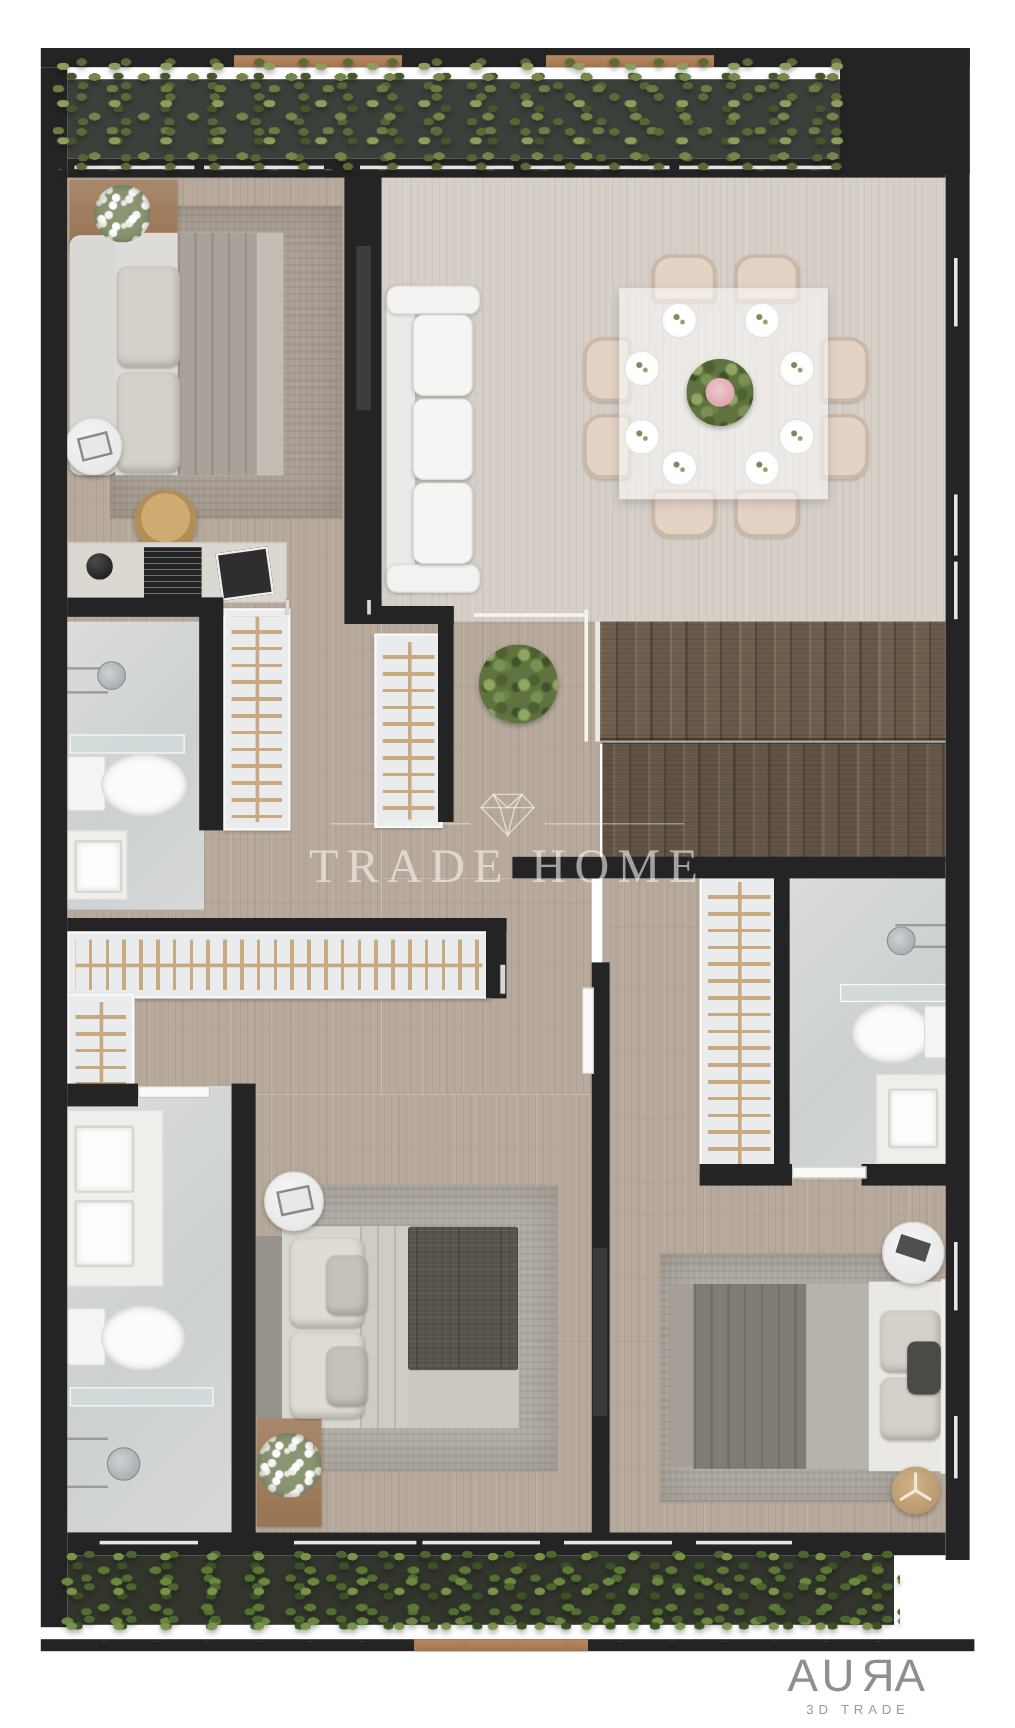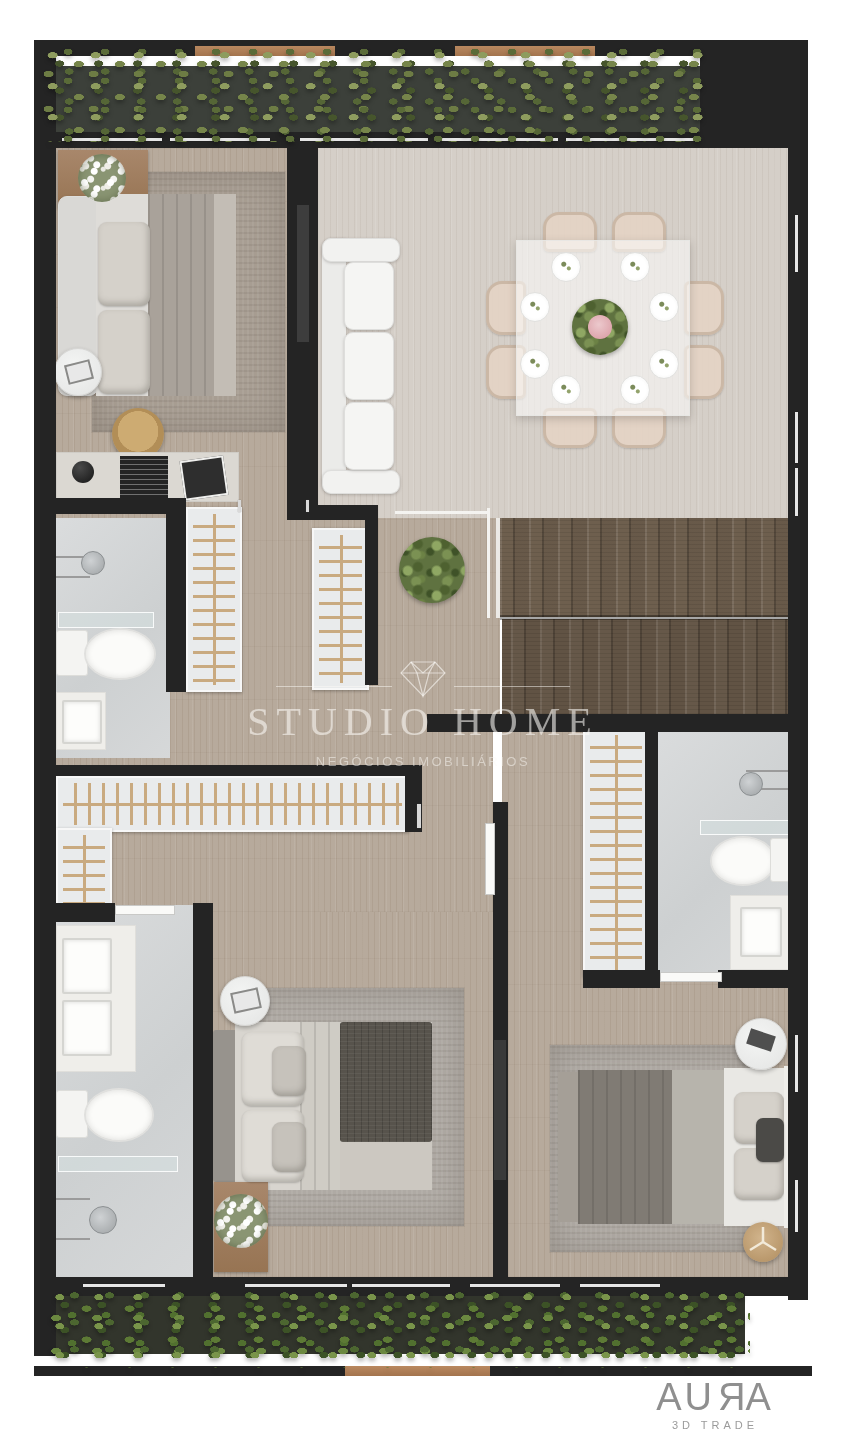--- a/index.html
+++ b/index.html
@@ -327,21 +327,20 @@
   <svg class="abs" style="left:399px;top:660px;z-index:20" width="48" height="38" viewBox="0 0 48 38">
     <g fill="none" stroke="rgba(252,250,246,.6)" stroke-width="1.2">
       <polygon points="12,2 36,2 46,13 24,36 2,13"></polygon>
       <polyline points="2,13 46,13"></polyline>
       <polyline points="12,2 18,13 24,36 30,13 36,2"></polyline>
       <polyline points="12,2 24,13 36,2"></polyline>
     </g>
   </svg>
   <div class="abs wm-line" style="left:276px;top:686px;width:116px;height:1px"></div>
   <div class="abs wm-line" style="left:454px;top:686px;width:116px;height:1px"></div>
-  <div class="abs wm wm-brand" style="left:140px;top:698px;width:566px">STUDIO HOME</div>
-  <div class="abs wm wm-tag" style="left:140px;top:754px;width:566px">NEGÓCIOS IMOBILIÁRIOS</div>
+  <div class="abs wm wm-brand" style="left:140px;top:698px;width:566px">TRADE HOME</div>
 
   <div class="abs logo" style="left:640px;top:1378px;width:150px">
     <div class="logo-name"><span class="ltr">A</span><span class="ltr">U</span><span class="ltr">R</span><span class="ltr">A</span></div>
     <div class="logo-sub">3D TRADE</div>
   </div>
 
 </div>
 
 </body></html>

